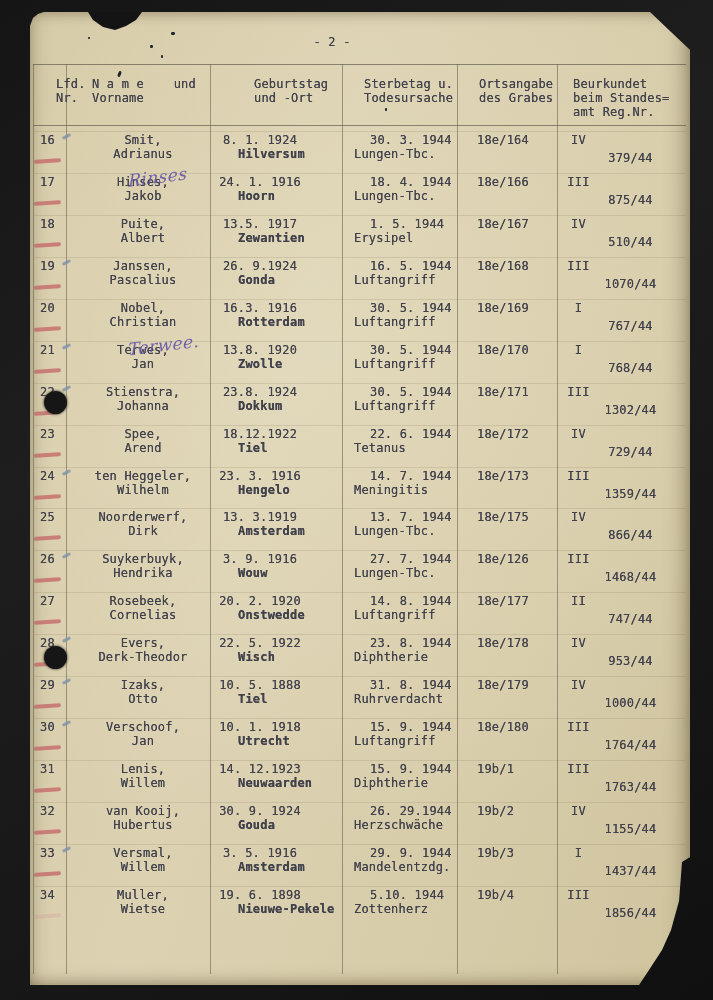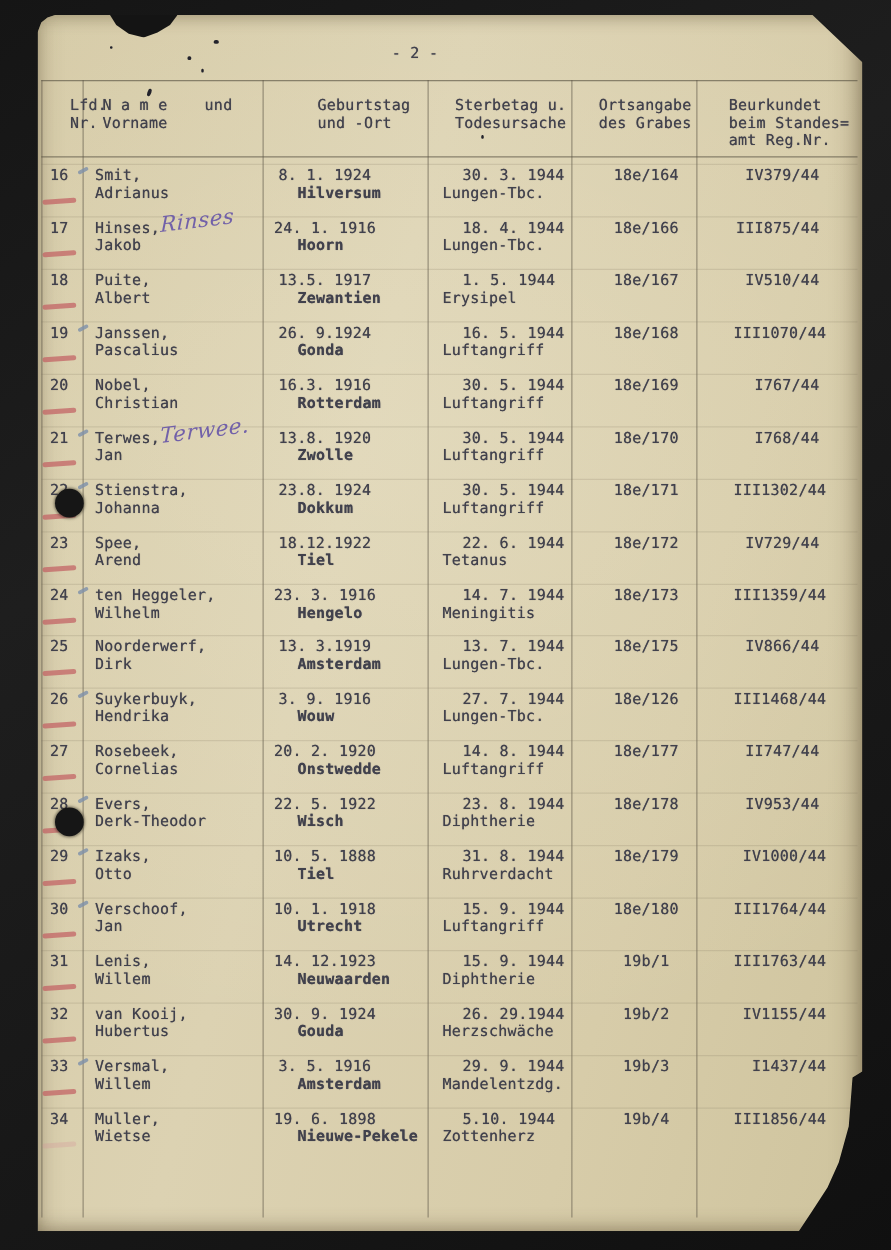--- a/index.html
+++ b/index.html
@@ -29,39 +29,39 @@
   .page-num{position:absolute;top:23px;left:262px;width:80px;text-align:center;}
 
   .table{position:absolute;left:3px;top:52px;width:653px;}
   .vrule{position:absolute;top:52px;height:910px;width:1px;background:rgba(96,90,74,.55);}
   .v1{left:3px}.v2{left:36px}.v3{left:180px}.v4{left:312px}.v5{left:427px}.v6{left:527px}
 
   .thead{height:62px;box-sizing:border-box;padding-top:12px;
     border-top:1px solid rgba(90,84,68,.65);border-bottom:1px solid rgba(90,84,68,.65);
     display:grid;grid-template-columns:33px 144px 132px 115px 100px 129px;}
   .thead .line{height:14px;margin-left:16px;}
-  .h-nr{padding-left:7px}.h-name{padding-left:0}.h-birth{padding-left:28px}
-  .h-death{padding-left:6px}.h-grave{padding-left:6px}.h-reg{padding-left:10px}
+  .h-nr{padding-left:7px}.h-name{padding-left:10px}.h-birth{padding-left:28px}
+  .h-death{padding-left:6px}.h-grave{padding-left:6px}.h-reg{}
 
   .rows{padding-top:5px;}
   .row{height:41.95px;display:grid;grid-template-columns:33px 144px 132px 115px 100px 129px;
        position:relative;border-top:1px solid rgba(120,110,88,.18);box-sizing:border-box;}
   .cell{padding-top:1px;}
   .c-nr{padding-left:7px;position:relative;}
   .c-name{padding-left:10px;}
-  .c-name .line{height:14px;position:relative;}
+  .c-name .line{height:14px;position:relative;text-align:center;}
   .c-birth .date,.c-death .date{display:block;text-align:center;}
   .c-birth .date{padding-right:32px;}
   .c-birth .place{display:block;padding-left:28px;font-weight:bold;}
   .c-death .date{padding-right:20px;padding-left:28px;}
   .c-death .cause{display:block;padding-left:12px;}
-  .c-grave{padding-left:20px;text-align:center;}
+  .c-grave{padding-left:20px;}
   .c-reg{display:flex;align-items:flex-start;}
-  .c-reg .roman{width:43px;text-align:right;display:inline-block;margin-left:11px;}
-  .c-reg .regno{flex:1;text-align:left;padding-right:25px;display:inline-block;}
+  .c-reg .roman{width:43px;text-align:center;display:inline-block;}
+  .c-reg .regno{flex:1;text-align:center;padding-right:25px;display:inline-block;margin-top:18px;}
 
   .redmark{position:absolute;left:1px;top:27px;width:27px;height:4px;border-radius:2px;
            background:#c25f63;opacity:.72;transform:rotate(-4deg);}
   .redmark.faint{opacity:.28;background:#d58f96;}
   .tick{position:absolute;left:29px;top:3px;width:9px;height:3px;border-radius:2px;
         background:#7d90aa;opacity:.8;transform:rotate(-28deg);}
   .hw{position:absolute;left:52px;top:-6px;font-family:"DejaVu Serif",serif;font-style:italic;
       font-size:17px;line-height:17px;color:rgba(104,87,168,.92);letter-spacing:.5px;
       transform:rotate(-7deg) skewX(-8deg);text-shadow:none;white-space:pre;}
 

